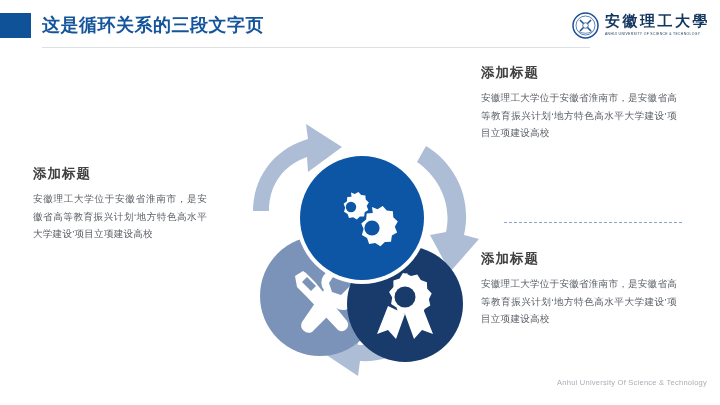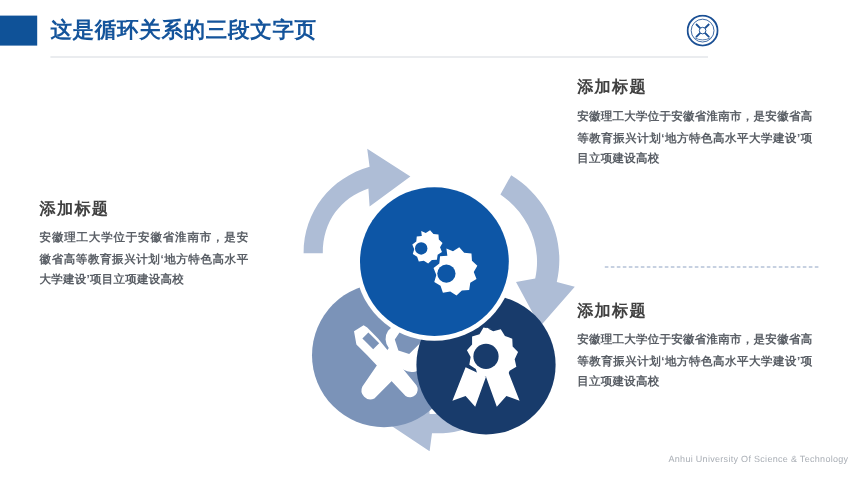--- a/index.html
+++ b/index.html
@@ -99,21 +99,20 @@
     margin-bottom: 7px;
     white-space: nowrap;
   }
   .block-body {
     font-size: 9.6px;
     color: #5a5f66;
     line-height: 1.85;
     text-align: justify;
     text-align-last: left;
     letter-spacing: 0.2px;
-    font-weight: bold;
   }
 
   #block-left  { left: 33px;  top: 165px; width: 174px; }
   #block-top-right { left: 481px; top: 64px;  width: 196px; }
   #block-bottom-right { left: 481px; top: 250px; width: 196px; }
 
   #dashed-divider {
     position: absolute;
     left: 504px; top: 222px;
     width: 178px; height: 0;
@@ -143,20 +142,24 @@
 <div id="logo">
   <div id="logo-emblem">
     <svg width="27" height="27" viewBox="0 0 54 54">
       <circle cx="27" cy="27" r="25" fill="none" stroke="#1a4f94" stroke-width="3"></circle>
       <circle cx="27" cy="27" r="19" fill="none" stroke="#1a4f94" stroke-width="1.4"></circle>
       <path d="M16 16 L38 38 M38 16 L16 38" stroke="#1a4f94" stroke-width="3" fill="none"></path>
       <circle cx="27" cy="27" r="5.5" fill="#ffffff" stroke="#1a4f94" stroke-width="1.6"></circle>
       <path d="M14 39 Q27 46 40 39" fill="none" stroke="#1a4f94" stroke-width="1.2"></path>
     </svg>
   </div>
+  <div id="logo-text-wrap">
+    <div id="logo-cn">安徽理工大學</div>
+    <div id="logo-en">ANHUI UNIVERSITY OF SCIENCE &amp; TECHNOLOGY</div>
+  </div>
 </div>
 
 <div id="diagram">
   <svg width="240" height="258" viewBox="0 0 240 258">
 
     <g fill="#aebdd6">
       <path d="M3 93
                C 3 58, 26 30, 58 21
                L 56 6
                L 92 29

